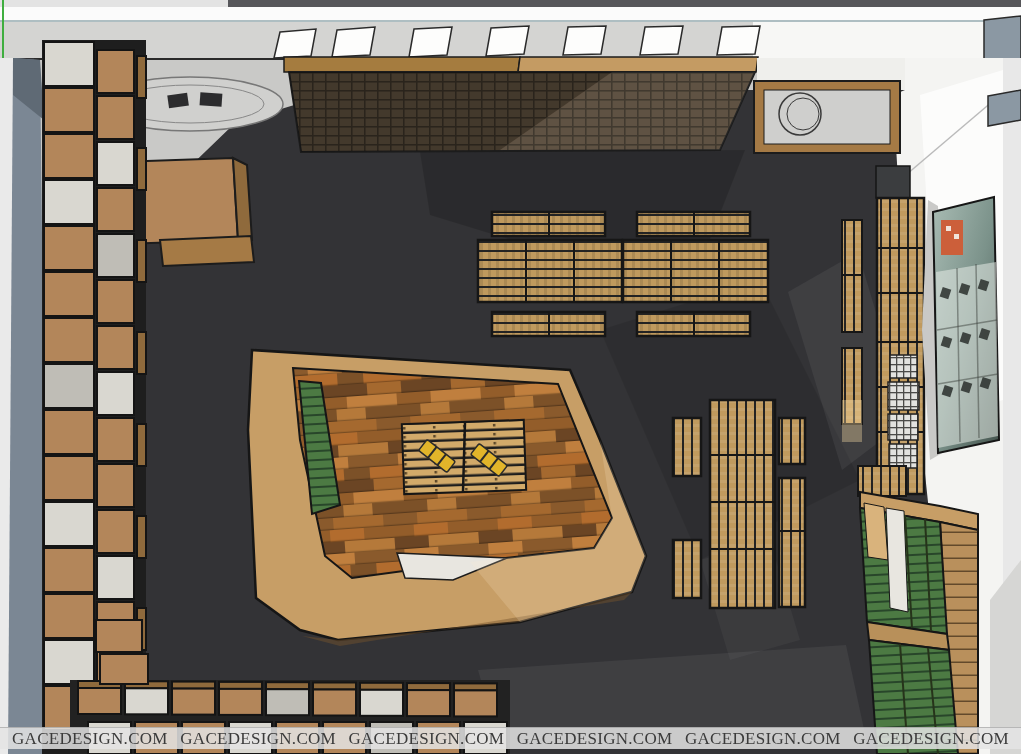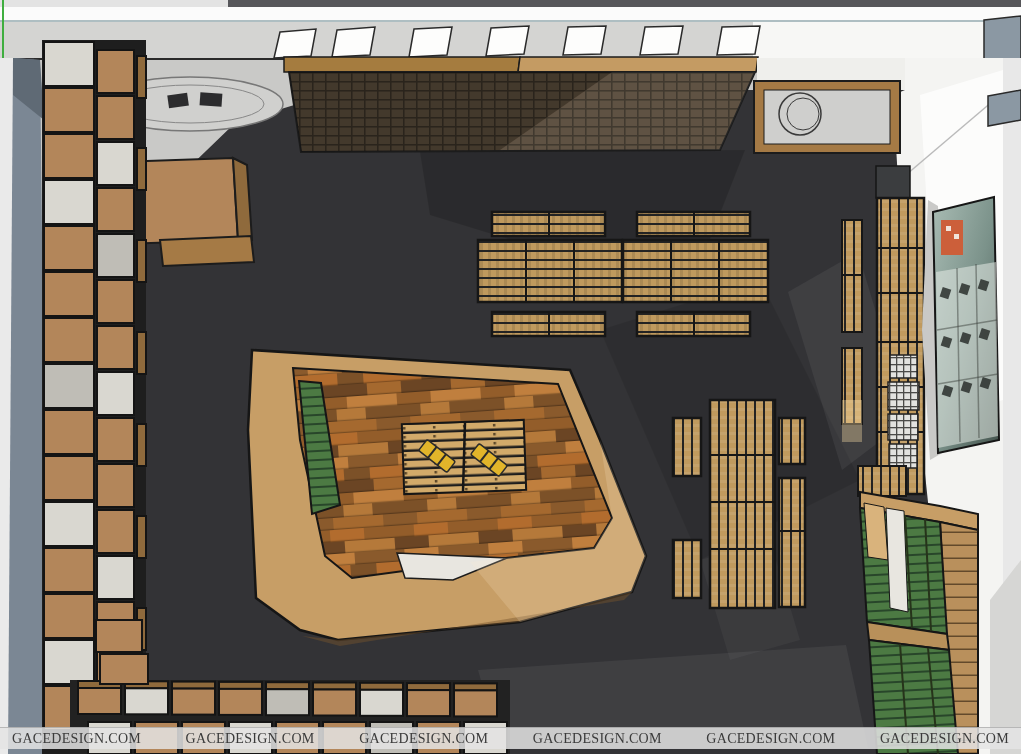--- a/index.html
+++ b/index.html
@@ -4,21 +4,21 @@
 <style>
   html,body{margin:0;padding:0;background:#fff;}
   .stage{position:relative;width:1021px;height:754px;overflow:hidden;
          background:var(--outside,#e3e3e3);font-family:"Liberation Sans",sans-serif;}
   .stage svg{position:absolute;left:0;top:0;}
   .wm-band{position:absolute;left:0;top:727px;width:1021px;height:22px;
            background:var(--wm_bg,rgba(228,228,228,.85));
            border-top:1px solid rgba(140,140,140,.5);
            display:flex;align-items:center;justify-content:space-between;
            padding:0 12px;box-sizing:border-box;z-index:5;}
-  .wm-band span{font-family:"Liberation Serif",serif;font-size:14px;
+  .wm-band span{font-family:"Liberation Serif",serif;font-size:17px;
                 color:var(--wm_text,#3b3b3b);white-space:nowrap;letter-spacing:.3px;}
 </style>
 </head>
 <body>
 
 <div class="stage">
 
 <svg width="1021" height="754" viewBox="0 0 1021 754">
   <defs>
     <pattern id="hslat" width="8" height="9" patternUnits="userSpaceOnUse">

